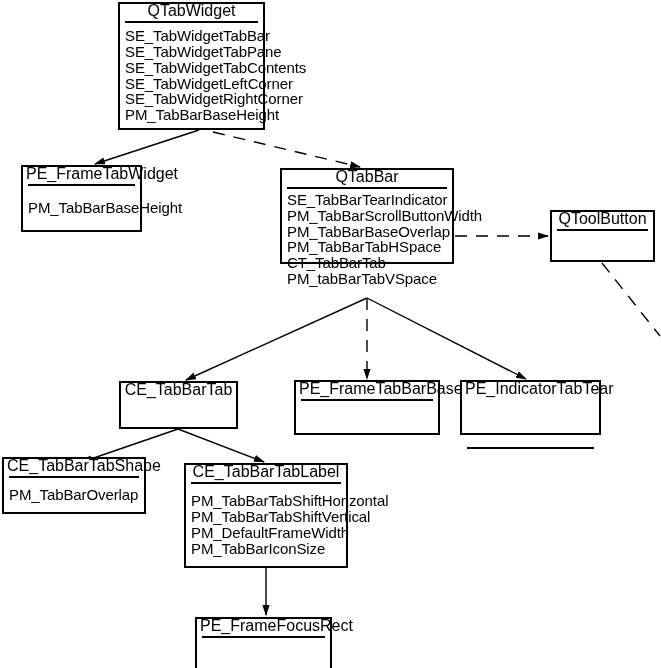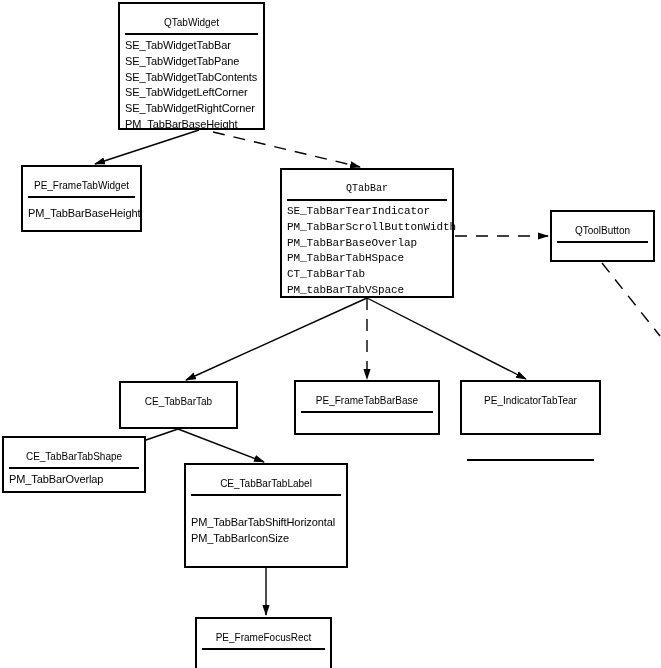--- a/index.html
+++ b/index.html
@@ -20,41 +20,41 @@
   .node {
     position: absolute;
     box-sizing: border-box;
     border: 2px solid #000000;
     background: #ffffff;
     display: flex;
     flex-direction: column;
   }
   .node-title {
     flex: 0 0 auto;
-    font-size: 10px;
+    font-size: 16px;
     line-height: 13px;
     text-align: center;
-    padding: 12px 3px 4px 3px;
+    padding: 0 3px 4px 3px;
     white-space: nowrap;
   }
   .node-sep {
     flex: 0 0 auto;
     height: 0;
     border-top: 2px solid #000000;
     margin: 0 5px;
   }
   .node-items {
     flex: 1 1 auto;
     display: flex;
     flex-direction: column;
     justify-content: center;
     padding: 3px 3px 3px 5px;
   }
   .node-item {
-    font-size: 11px;
+    font-size: 15px;
     line-height: 15.8px;
     letter-spacing: -0.1px;
     white-space: nowrap;
   }
 </style>
 </head>
 <body>
 
 <div id="canvas">
   <svg id="edges-layer" width="661" height="668" viewBox="0 0 661 668" xmlns="http://www.w3.org/2000/svg">
@@ -89,21 +89,21 @@
           <div class="node-item">PM_TabBarBaseHeight</div>
         </div>
       </div>
       <div class="node" style="left: 21px; top: 165px; width: 121px; height: 67px;">
         <div class="node-title">PE_FrameTabWidget</div>
         <div class="node-sep"></div>
         <div class="node-items">
           <div class="node-item">PM_TabBarBaseHeight</div>
         </div>
       </div>
-      <div class="node" style="left: 280px; top: 168px; width: 174px; height: 130px; font-family: Liberation Mono, monospace;">
+      <div class="node" style="left: 280px; top: 168px; width: 174px; height: 96px;">
         <div class="node-title">QTabBar</div>
         <div class="node-sep"></div>
         <div class="node-items">
           <div class="node-item">SE_TabBarTearIndicator</div>
           <div class="node-item">PM_TabBarScrollButtonWidth</div>
           <div class="node-item">PM_TabBarBaseOverlap</div>
           <div class="node-item">PM_TabBarTabHSpace</div>
           <div class="node-item">CT_TabBarTab</div>
           <div class="node-item">PM_tabBarTabVSpace</div>
         </div>
@@ -121,32 +121,34 @@
       <div class="node" style="left: 294px; top: 380px; width: 146px; height: 55px;">
         <div class="node-title">PE_FrameTabBarBase</div>
         <div class="node-sep"></div>
         <div class="node-items"></div>
       </div>
       <div class="node" style="left: 460px; top: 380px; width: 141px; height: 55px; gap: 48px;">
         <div class="node-title">PE_IndicatorTabTear</div>
         <div class="node-sep"></div>
         <div class="node-items"></div>
       </div>
-      <div class="node" style="left: 2px; top: 436px; width: 144px; height: 57px;">
+      <div class="node" style="left: 2px; top: 457px; width: 144px; height: 57px;">
         <div class="node-title">CE_TabBarTabShape</div>
         <div class="node-sep"></div>
         <div class="node-items">
           <div class="node-item">PM_TabBarOverlap</div>
         </div>
       </div>
       <div class="node" style="left: 184px; top: 463px; width: 164px; height: 105px;">
         <div class="node-title">CE_TabBarTabLabel</div>
         <div class="node-sep"></div>
         <div class="node-items">
           <div class="node-item">PM_TabBarTabShiftHorizontal</div>
+          <div class="node-item">PM_TabBarTabShiftVertical</div>
+          <div class="node-item">PM_DefaultFrameWidth</div>
           <div class="node-item">PM_TabBarIconSize</div>
         </div>
       </div>
       <div class="node" style="left: 195px; top: 617px; width: 137px; height: 64px;">
         <div class="node-title">PE_FrameFocusRect</div>
         <div class="node-sep"></div>
         <div class="node-items"></div>
       </div>
     </div>
 </div>

